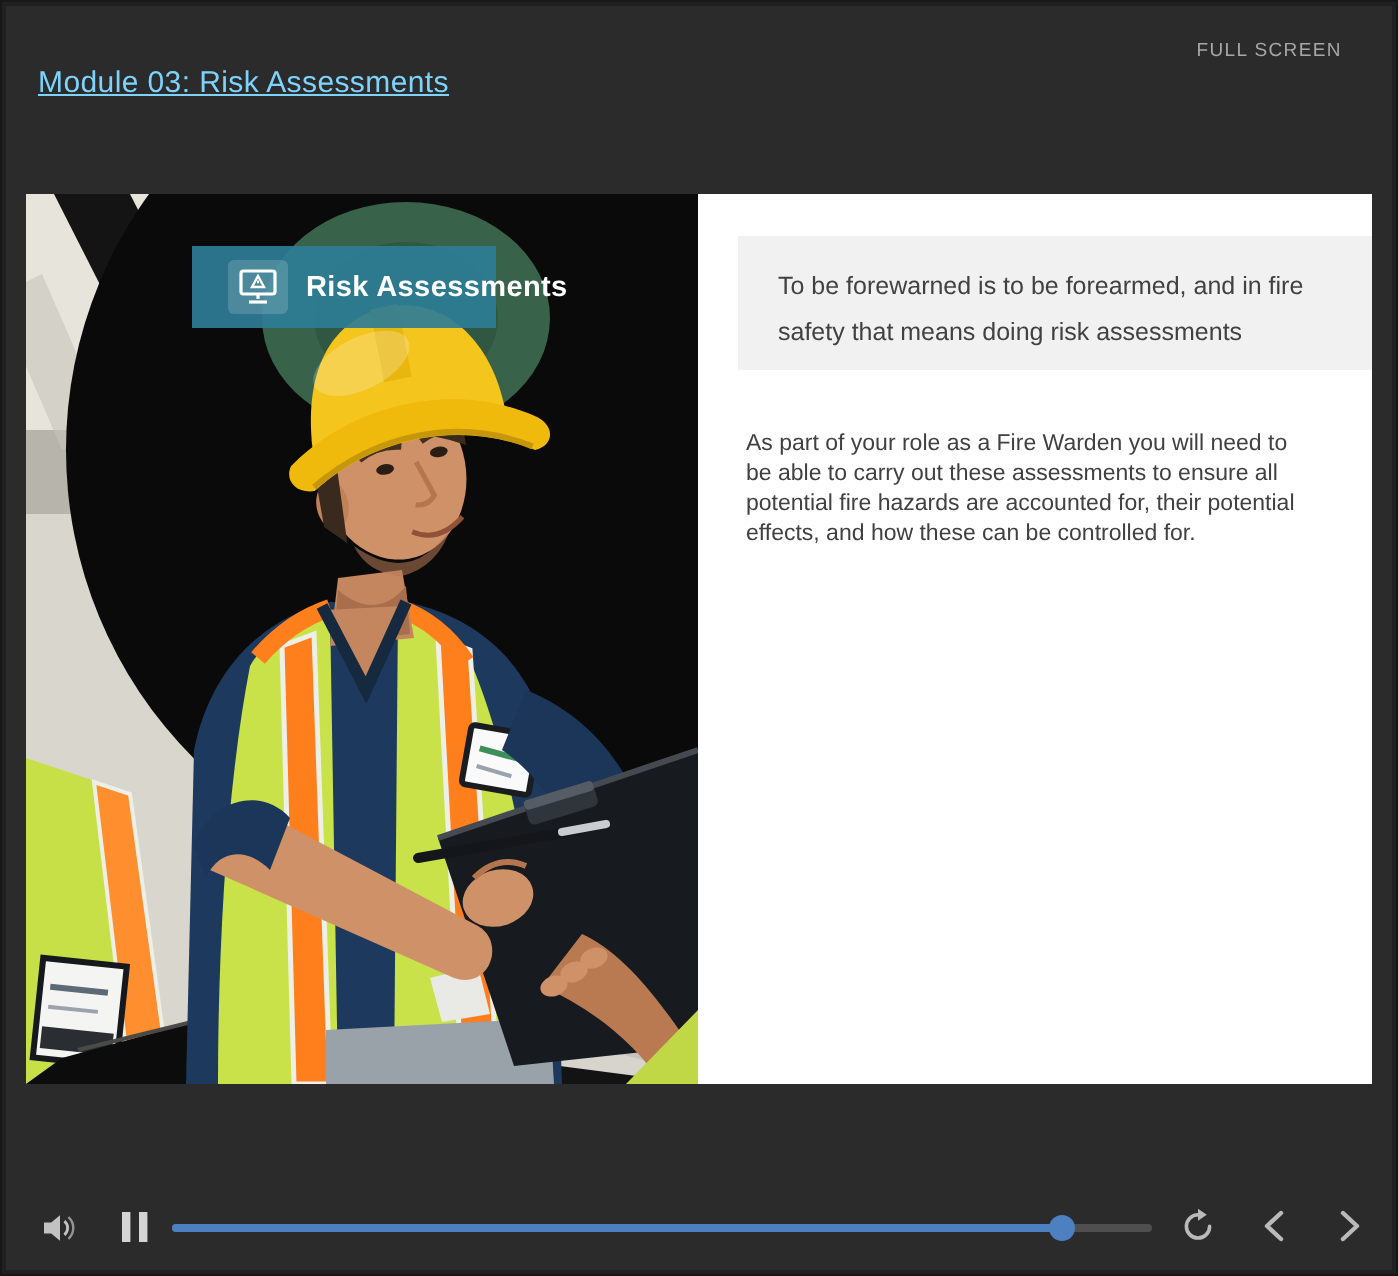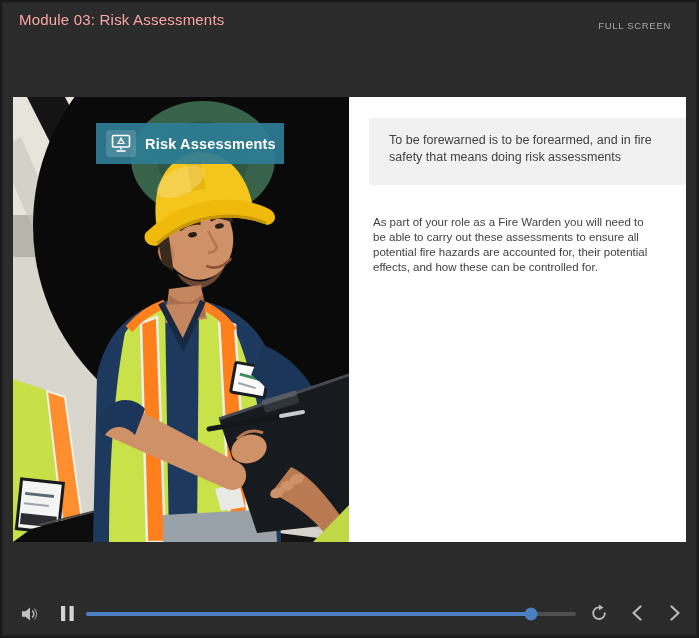--- a/index.html
+++ b/index.html
@@ -4,53 +4,53 @@
 <style>
   html,body { margin:0; padding:0; background:#2b2b2b; }
   .stage {
     position:relative; width:699px; height:638px; overflow:hidden;
     background:#2b2b2b; font-family:"Liberation Sans", sans-serif;
     border:1px solid #171717; box-sizing:border-box;
     box-shadow: inset 0 0 0 2px rgba(0,0,0,0.25);
   }
   
   .hdr-title {
-    position:absolute; left:18px; top:10px;
-    font-size:15px; color:#fca5a5; letter-spacing:0.2px;
+    position:absolute; left:18px; top:32px;
+    font-size:15px; color:#7dd3fc; letter-spacing:0.2px;text-decoration:underline;
   }
   .fullscreen-btn {
     position:absolute; right:27px; top:19px;
     font-size:9.5px; letter-spacing:0.7px; color:#a7a7a7;
     background:none; border:none; padding:0; cursor:pointer;
     font-family:"Liberation Sans", sans-serif;
   }
   
   .slide {
     position:absolute; left:12px; top:96px; width:673px; height:445px;
     background:#ffffff;
   }
   .photo { position:absolute; left:0; top:0; width:336px; height:445px; display:block; }
   .banner {
-    position:absolute; left:83px; top:26px; width:188px; height:41px;
+    position:absolute; left:83px; top:26px; width:152px; height:41px;
     background:rgba(46,125,150,0.92);
-    display:flex; align-items:center; box-sizing:border-box; padding-left:10px;
+    display:flex; align-items:center; box-sizing:border-box; padding-left:18px;
   }
   .banner-chip {
     width:30px; height:27px; border-radius:3px;
     background:rgba(255,255,255,0.16);
     display:flex; align-items:center; justify-content:center; flex:0 0 auto;
   }
   .banner-label {
     color:#ffffff; font-weight:bold; font-size:14.5px; margin-left:9px;
     letter-spacing:0.2px; white-space:nowrap;
   }
   .quote-box {
     position:absolute; left:356px; top:21px; width:317px; height:67px;
     background:#f1f1f1; box-sizing:border-box; padding:14px 14px 0 20px;
-    font-size:12.5px; line-height:17px; color:#414141;
+    font-size:12.5px; line-height:23px; color:#414141;
   }
   .body-text {
     position:absolute; left:360px; top:118px; width:284px;
     font-size:11.5px; line-height:15px; color:#414141;
   }
   
   .icon-btn {
     position:absolute; background:none; border:none; padding:0; margin:0;
     cursor:pointer; line-height:0;
   }

